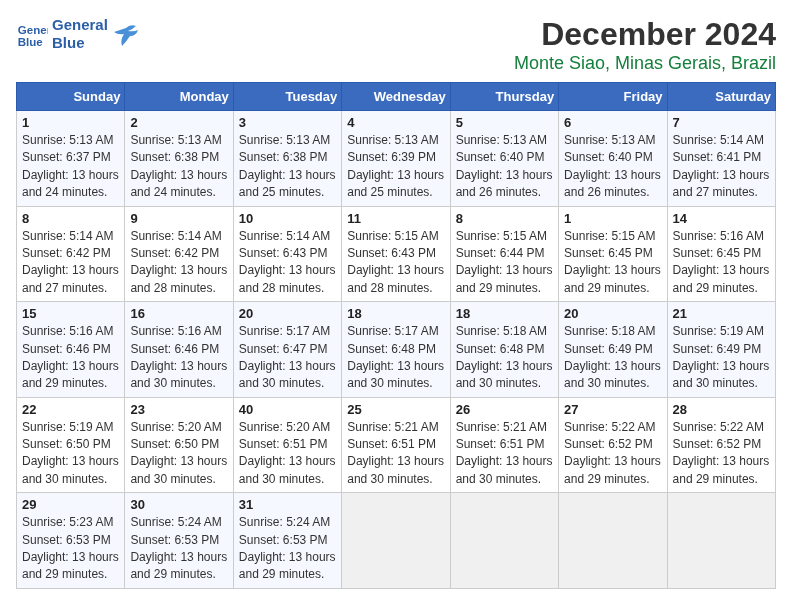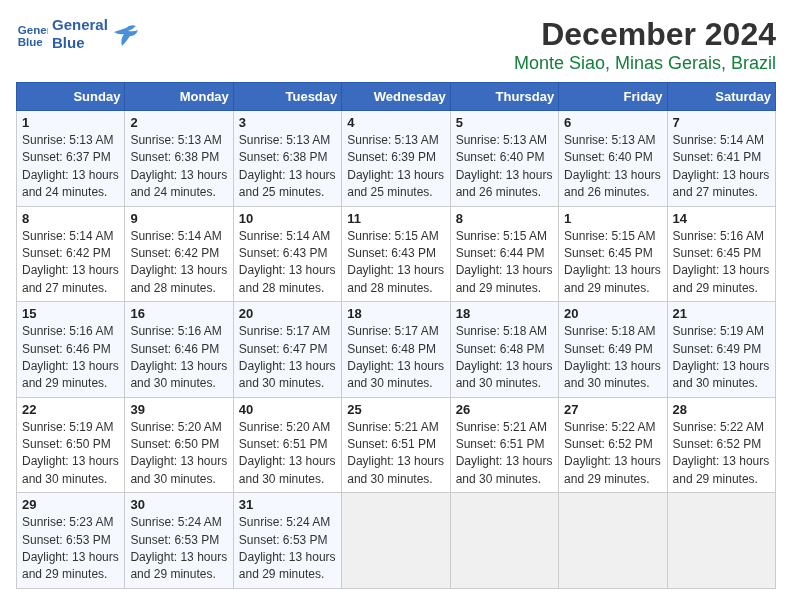--- a/index.html
+++ b/index.html
@@ -208,21 +208,21 @@
         <span class="day-num">21</span>
         <div class="day-info">Sunrise: 5:19 AM<br>Sunset: 6:49 PM<br>Daylight: 13 hours<br>and 30 minutes.</div>
       </td>
       </tr>
       <tr>
         <td>
         <span class="day-num">22</span>
         <div class="day-info">Sunrise: 5:19 AM<br>Sunset: 6:50 PM<br>Daylight: 13 hours<br>and 30 minutes.</div>
       </td>
         <td>
-        <span class="day-num">39</span>
+        <span class="day-num">23</span>
         <div class="day-info">Sunrise: 5:20 AM<br>Sunset: 6:50 PM<br>Daylight: 13 hours<br>and 30 minutes.</div>
       </td>
         <td>
         <span class="day-num">40</span>
         <div class="day-info">Sunrise: 5:20 AM<br>Sunset: 6:51 PM<br>Daylight: 13 hours<br>and 30 minutes.</div>
       </td>
         <td>
         <span class="day-num">25</span>
         <div class="day-info">Sunrise: 5:21 AM<br>Sunset: 6:51 PM<br>Daylight: 13 hours<br>and 30 minutes.</div>
       </td>

